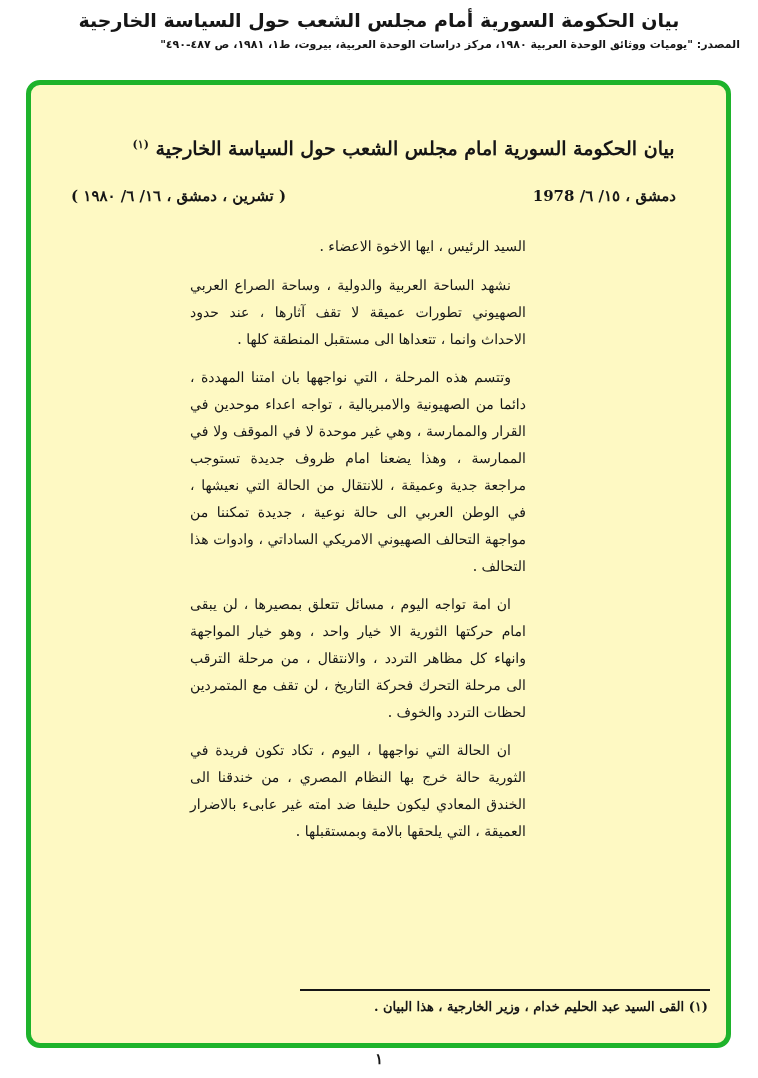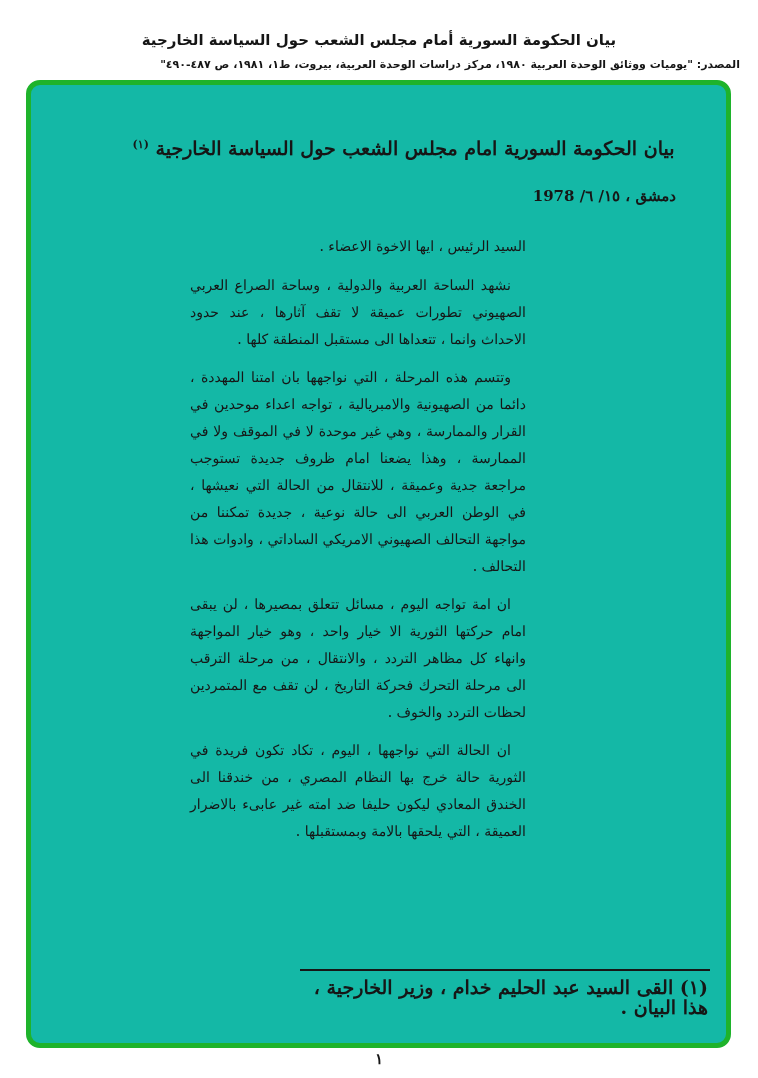--- a/index.html
+++ b/index.html
@@ -5,36 +5,35 @@
   html,body{margin:0;padding:0}
   body{
     width:758px;height:1078px;position:relative;overflow:hidden;
     background:#ffffff;color:#161616;
     font-family:"DejaVu Serif","Liberation Serif",serif;
   }
   
   .hdr{
     direction:rtl;text-align:center;
     font-family:"DejaVu Sans","Liberation Sans",sans-serif;
-    font-weight:bold;font-size:15px;line-height:20px;
+    font-weight:bold;font-size:19px;line-height:20px;
     padding:10px 10px 0 10px;
-    margin-top:20px;
   }
   .src{
     direction:rtl;text-align:right;
     font-family:"DejaVu Sans","Liberation Sans",sans-serif;
     font-weight:bold;font-size:11px;line-height:15px;
     padding:7px 18px 0 14px;
   }
   
   .frame{
     position:absolute;left:26px;top:80px;
     width:695px;height:958px;
     border:5px solid #1eb32b;border-radius:14px;
-    background:#14b8a6;
+    background:#fef9c3;
   }
   
   .doc-title{
     direction:rtl;text-align:center;
     margin:46px 50px 0 100px;
     font-size:19px;font-weight:bold;line-height:27px;
   }
   .doc-title sup{font-size:11px;font-weight:bold}
   .dates{
     direction:rtl;display:flex;justify-content:space-between;align-items:baseline;
@@ -53,21 +52,21 @@
   }
   .body-text p.salutation{text-indent:0;margin-bottom:12px}
   
   .footnote-area{
     position:absolute;right:16px;bottom:26px;width:410px;
     direction:rtl;
   }
   .fn-divider{border:0;border-top:2px solid #161616;margin:0;width:100%}
   .fn-text{
     margin:6px 2px 0 0;
-    font-size:19px;line-height:20px;text-align:right;font-weight:bold;
+    font-size:13px;line-height:20px;text-align:right;font-weight:bold;
   }
   
   .pagenum{
     position:absolute;left:0;top:1050px;width:758px;
     text-align:center;font-size:15px;font-weight:bold;
   }
 </style>
 </head>
 <body style="color: rgb(22, 22, 22); background: rgb(255, 255, 255);">
 
@@ -78,20 +77,21 @@
 
 <div class="frame" style="border-color: rgb(30, 179, 43);">
 
   <div class="doc-title">
     <span>بيان الحكومة السورية امام مجلس الشعب حول السياسة الخارجية</span>
     <sup>(١)</sup>
   </div>
 
   <div class="dates">
     <div>دمشق ، ١٥/ ٦/ 1978</div>
+    <div>( تشرين ، دمشق ، ١٦/ ٦/ ١٩٨٠ )</div>
   </div>
 
   <div class="body-text">
     <p class="salutation">السيد الرئيس ، ايها الاخوة الاعضاء .</p>
     <p>نشهد الساحة العربية والدولية ، وساحة الصراع العربي الصهيوني تطورات عميقة لا تقف آثارها ، عند حدود الاحداث وانما ، تتعداها الى مستقبل المنطقة كلها .</p>
     <p>وتتسم هذه المرحلة ، التي نواجهها بان امتنا المهددة ، دائما من الصهيونية والامبريالية ، تواجه اعداء موحدين في القرار والممارسة ، وهي غير موحدة لا في الموقف ولا في الممارسة ، وهذا يضعنا امام ظروف جديدة تستوجب مراجعة جدية وعميقة ، للانتقال من الحالة التي نعيشها ، في الوطن العربي الى حالة نوعية ، جديدة تمكننا من مواجهة التحالف الصهيوني الامريكي الساداتي ، وادوات هذا التحالف .</p>
     <p>ان امة تواجه اليوم ، مسائل تتعلق بمصيرها ، لن يبقى امام حركتها الثورية الا خيار واحد ، وهو خيار المواجهة وانهاء كل مظاهر التردد ، والانتقال ، من مرحلة الترقب الى مرحلة التحرك فحركة التاريخ ، لن تقف مع المتمردين لحظات التردد والخوف .</p>
     <p>ان الحالة التي نواجهها ، اليوم ، تكاد تكون فريدة في الثورية حالة خرج بها النظام المصري ، من خندقنا الى الخندق المعادي ليكون حليفا ضد امته غير عابىء بالاضرار العميقة ، التي يلحقها بالامة وبمستقبلها .</p>
   </div>
 

